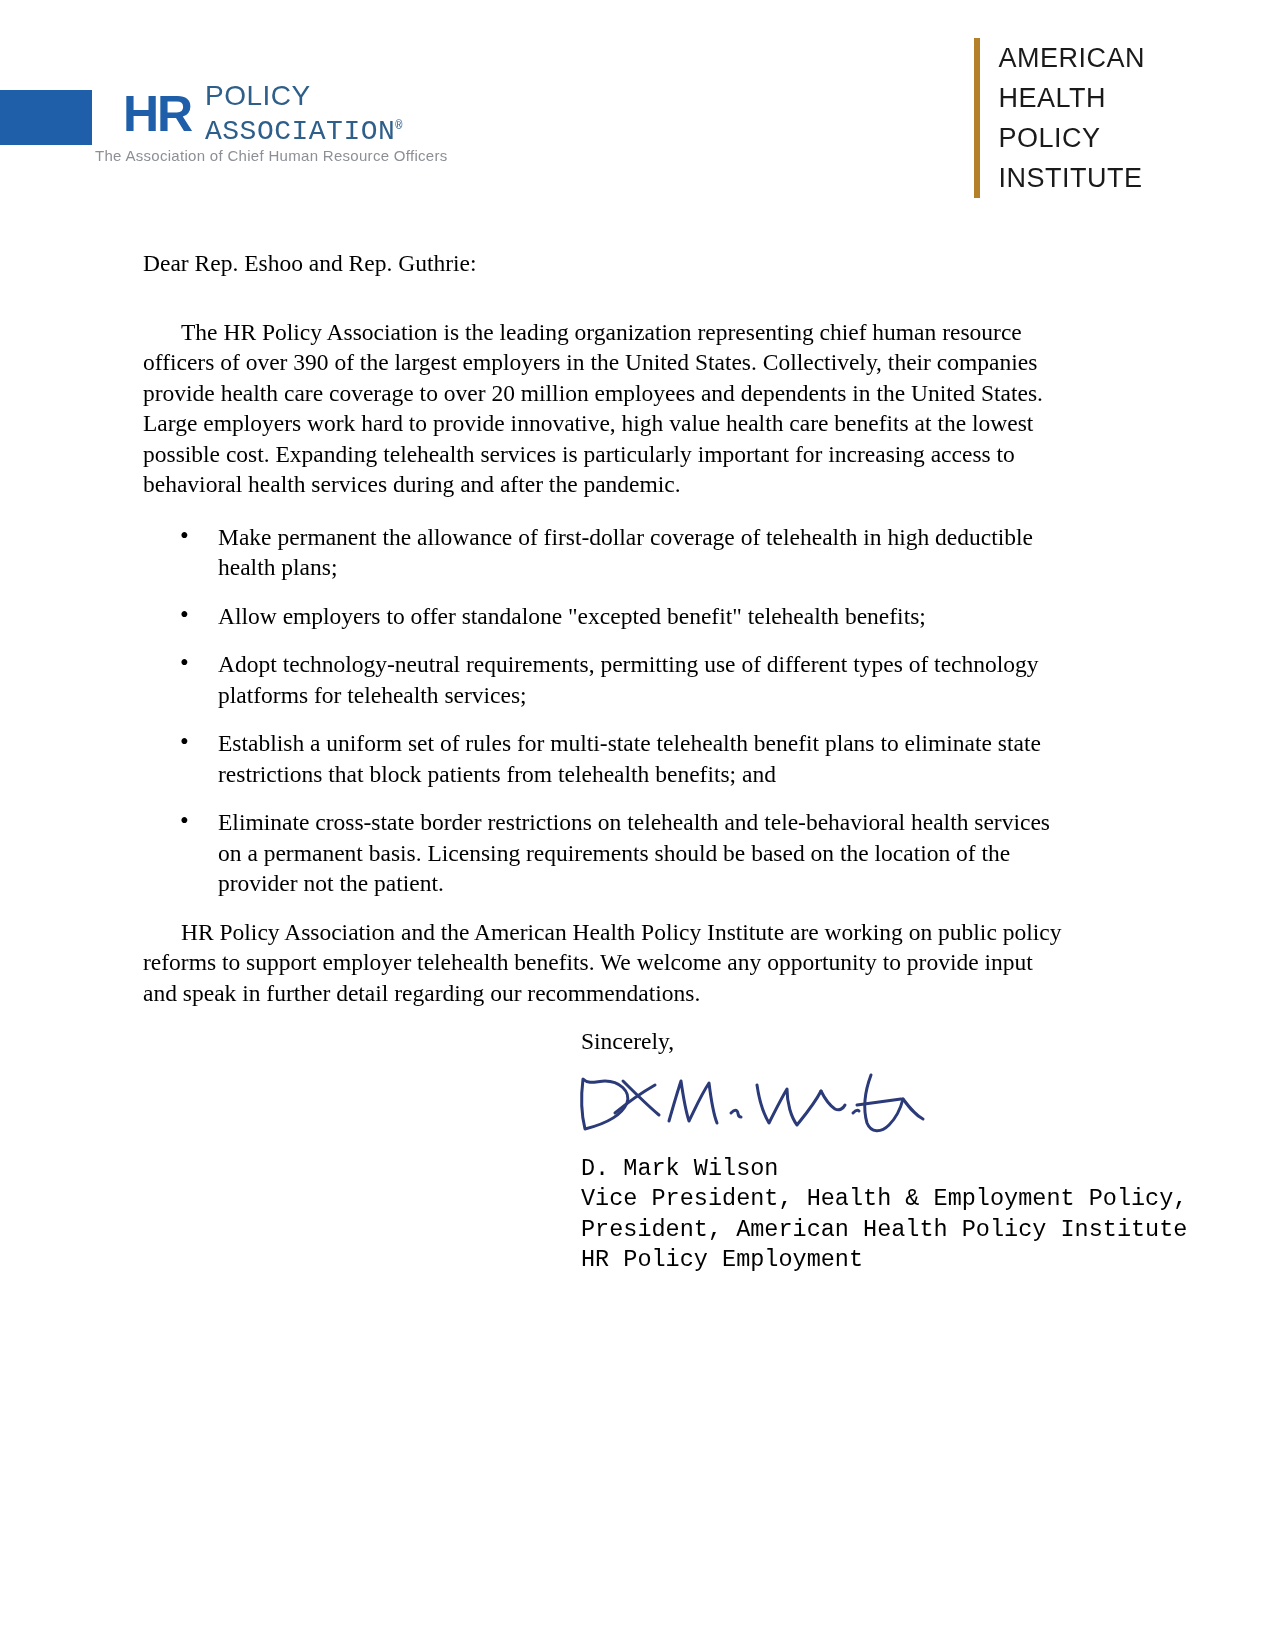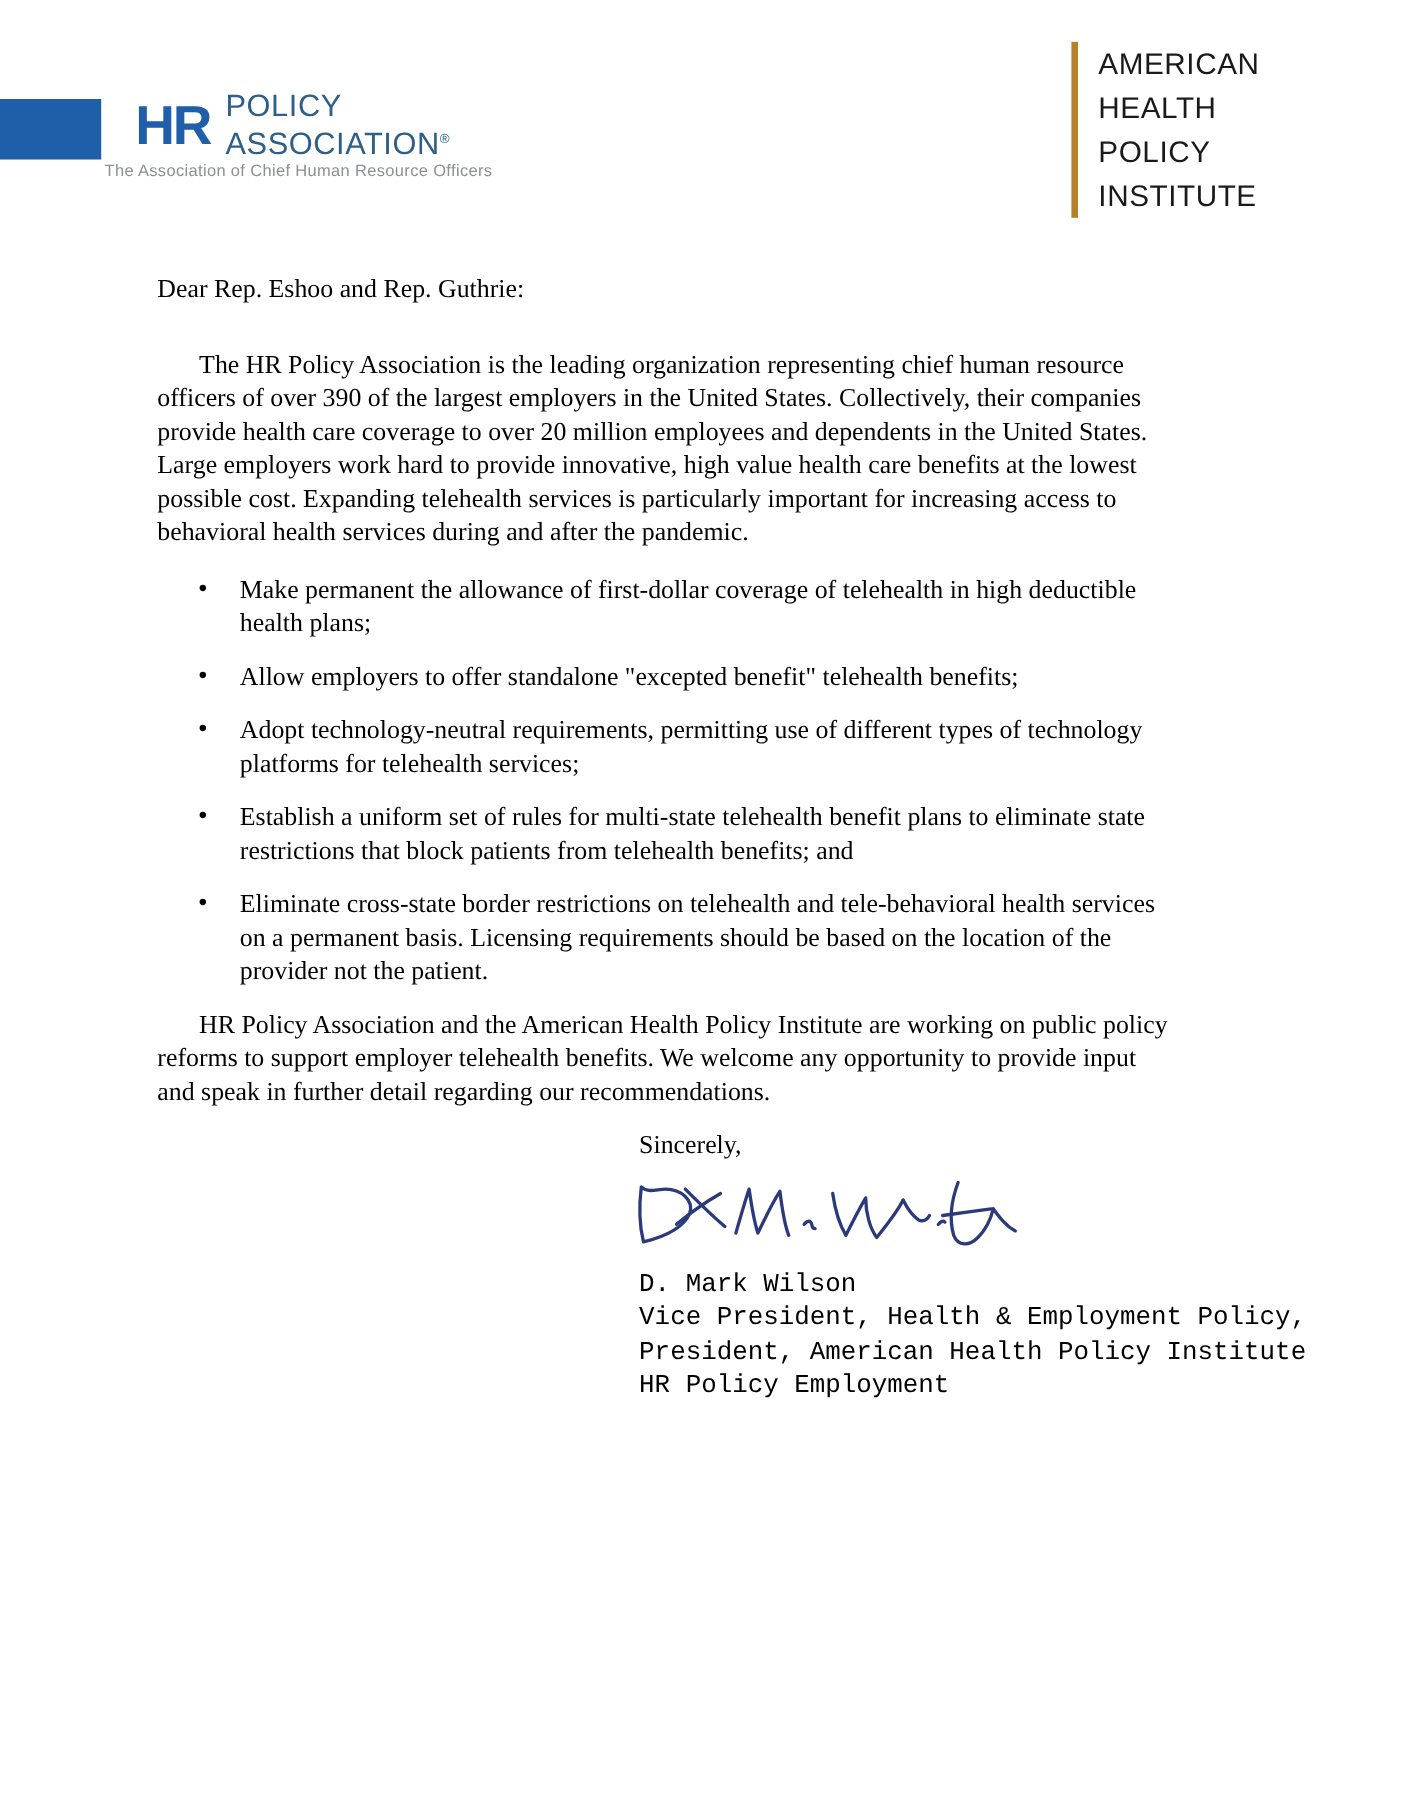--- a/index.html
+++ b/index.html
@@ -70,20 +70,21 @@
   }
   .hrpa-word1 {
     font-size: 28px;
     letter-spacing: 0.5px;
     display: block;
   }
   .hrpa-word2 {
     font-size: 28px;
     letter-spacing: 0.5px;
     display: block;
+    font-family: Liberation Mono, monospace;
   }
   .hrpa-reg {
     font-size: 12px;
     vertical-align: super;
   }
   .hrpa-tagline {
     position: absolute;
     left: 95px;
     top: 62px;
     font-family: "Liberation Sans", sans-serif;

